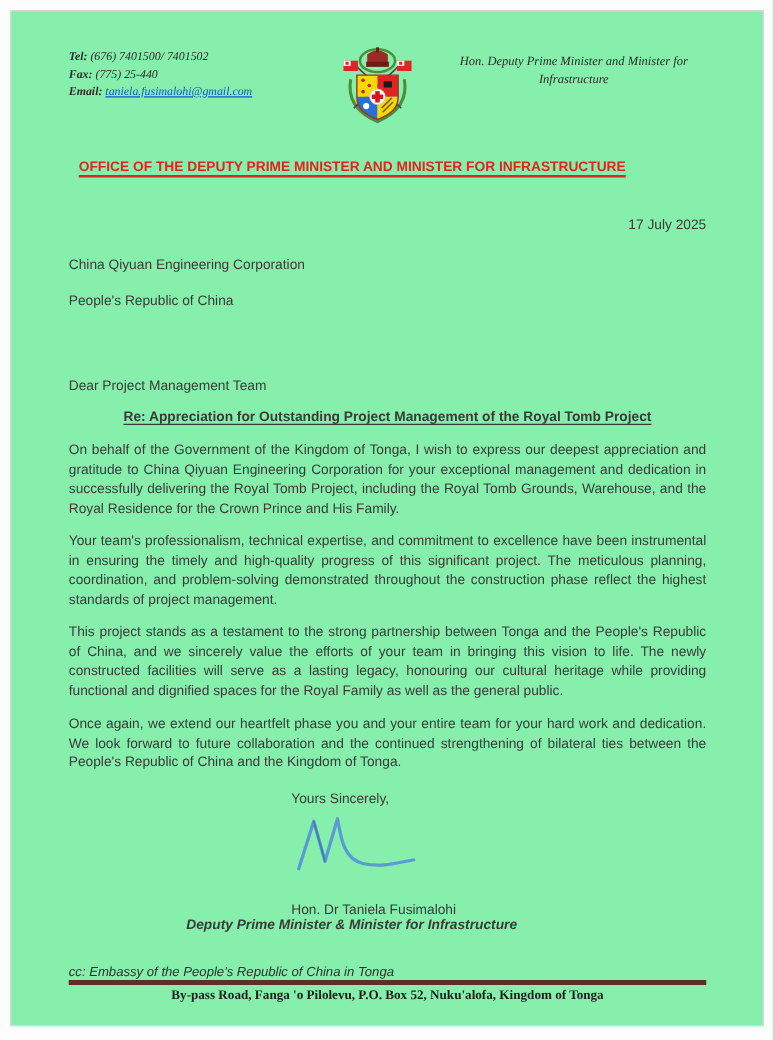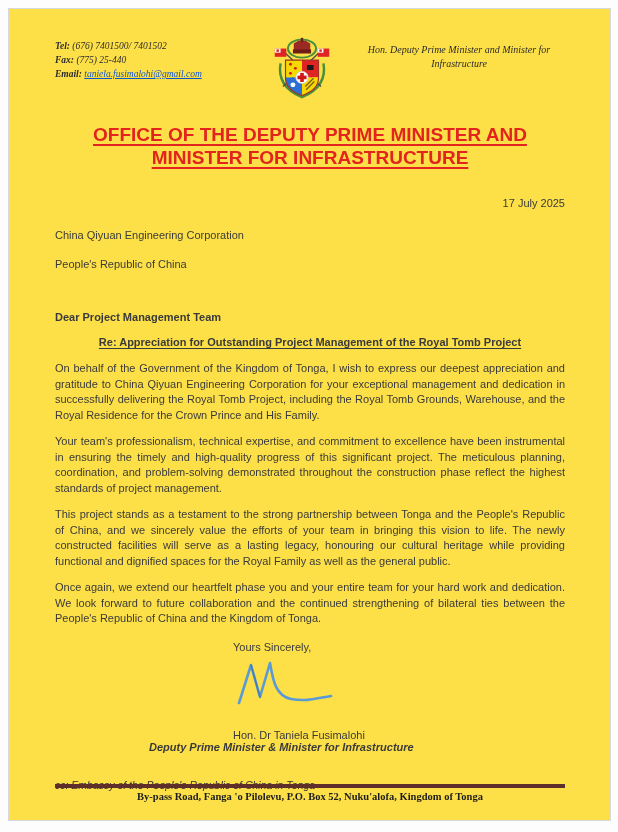--- a/index.html
+++ b/index.html
@@ -1,51 +1,51 @@
 <!DOCTYPE html>
 <html><head>
 <meta charset="utf-8">
 <style>
   * { margin: 0; padding: 0; box-sizing: border-box; }
   html, body { width: 618px; height: 832px; background: #fdfdfd; }
   body { font-family: "Liberation Sans", sans-serif; color: #3a3a3a; position: relative; overflow: hidden; }
 
   .page {
     position: absolute; left: 8px; top: 8px; right: 7px; bottom: 11px;
-    background: #fde047; border: 1px solid #d9d9d9;
+    background: #86efac; border: 1px solid #d9d9d9;
     padding: 12px 45px 0 46px;
   }
 
   
   .header { display: flex; align-items: flex-start; margin-top: 10px; }
   .contact {
     width: 195px; font-family: "Liberation Serif", serif; font-style: italic;
     font-size: 9.5px; line-height: 14px; color: #2b2b2b; padding-top: 8px;
   }
   .contact b { font-weight: bold; }
   .contact .email-link { color: #1155cc; text-decoration: underline; cursor: pointer; }
   .crest-wrap { flex: 1; display: flex; justify-content: center; padding-top: 2px; }
   .minister-title {
     width: 212px; font-family: "Liberation Serif", serif; font-style: italic;
     font-size: 10px; line-height: 14px; text-align: center; color: #2b2b2b; padding-top: 12px;
   }
 
   
   .office-title {
-    margin: 16px 8px 0 8px; text-align: center;
-    font-size: 19px; font-weight: bold; line-height: 23px;
+    margin: 16px 8px 0 8px; text-align: left;
+    font-size: 11px; font-weight: bold; line-height: 23px;
     color: #e2231e; text-decoration: underline; text-decoration-thickness: 2px; text-underline-offset: 3px;
   }
 
   .date-line { text-align: right; font-size: 11px; color: #3a3a3a; margin-top: 28px; }
 
   .recipient-1 { font-size: 11px; margin-top: 20px; }
   .recipient-2 { font-size: 11px; margin-top: 17px; }
 
-  .salutation { font-size: 11px; font-weight: bold; margin-top: 41px; }
+  .salutation { font-size: 11px; font-weight: normal; margin-top: 56px; }
   .subject {
     font-size: 11px; font-weight: bold; text-align: center; margin-top: 13px;
     text-decoration: underline; text-underline-offset: 2px;
   }
 
   .body-par {
     font-size: 11px; line-height: 15.5px; text-align: justify; color: #3a3a3a;
     margin-top: 11px;
   }
   .body-par.first { margin-top: 13px; }

